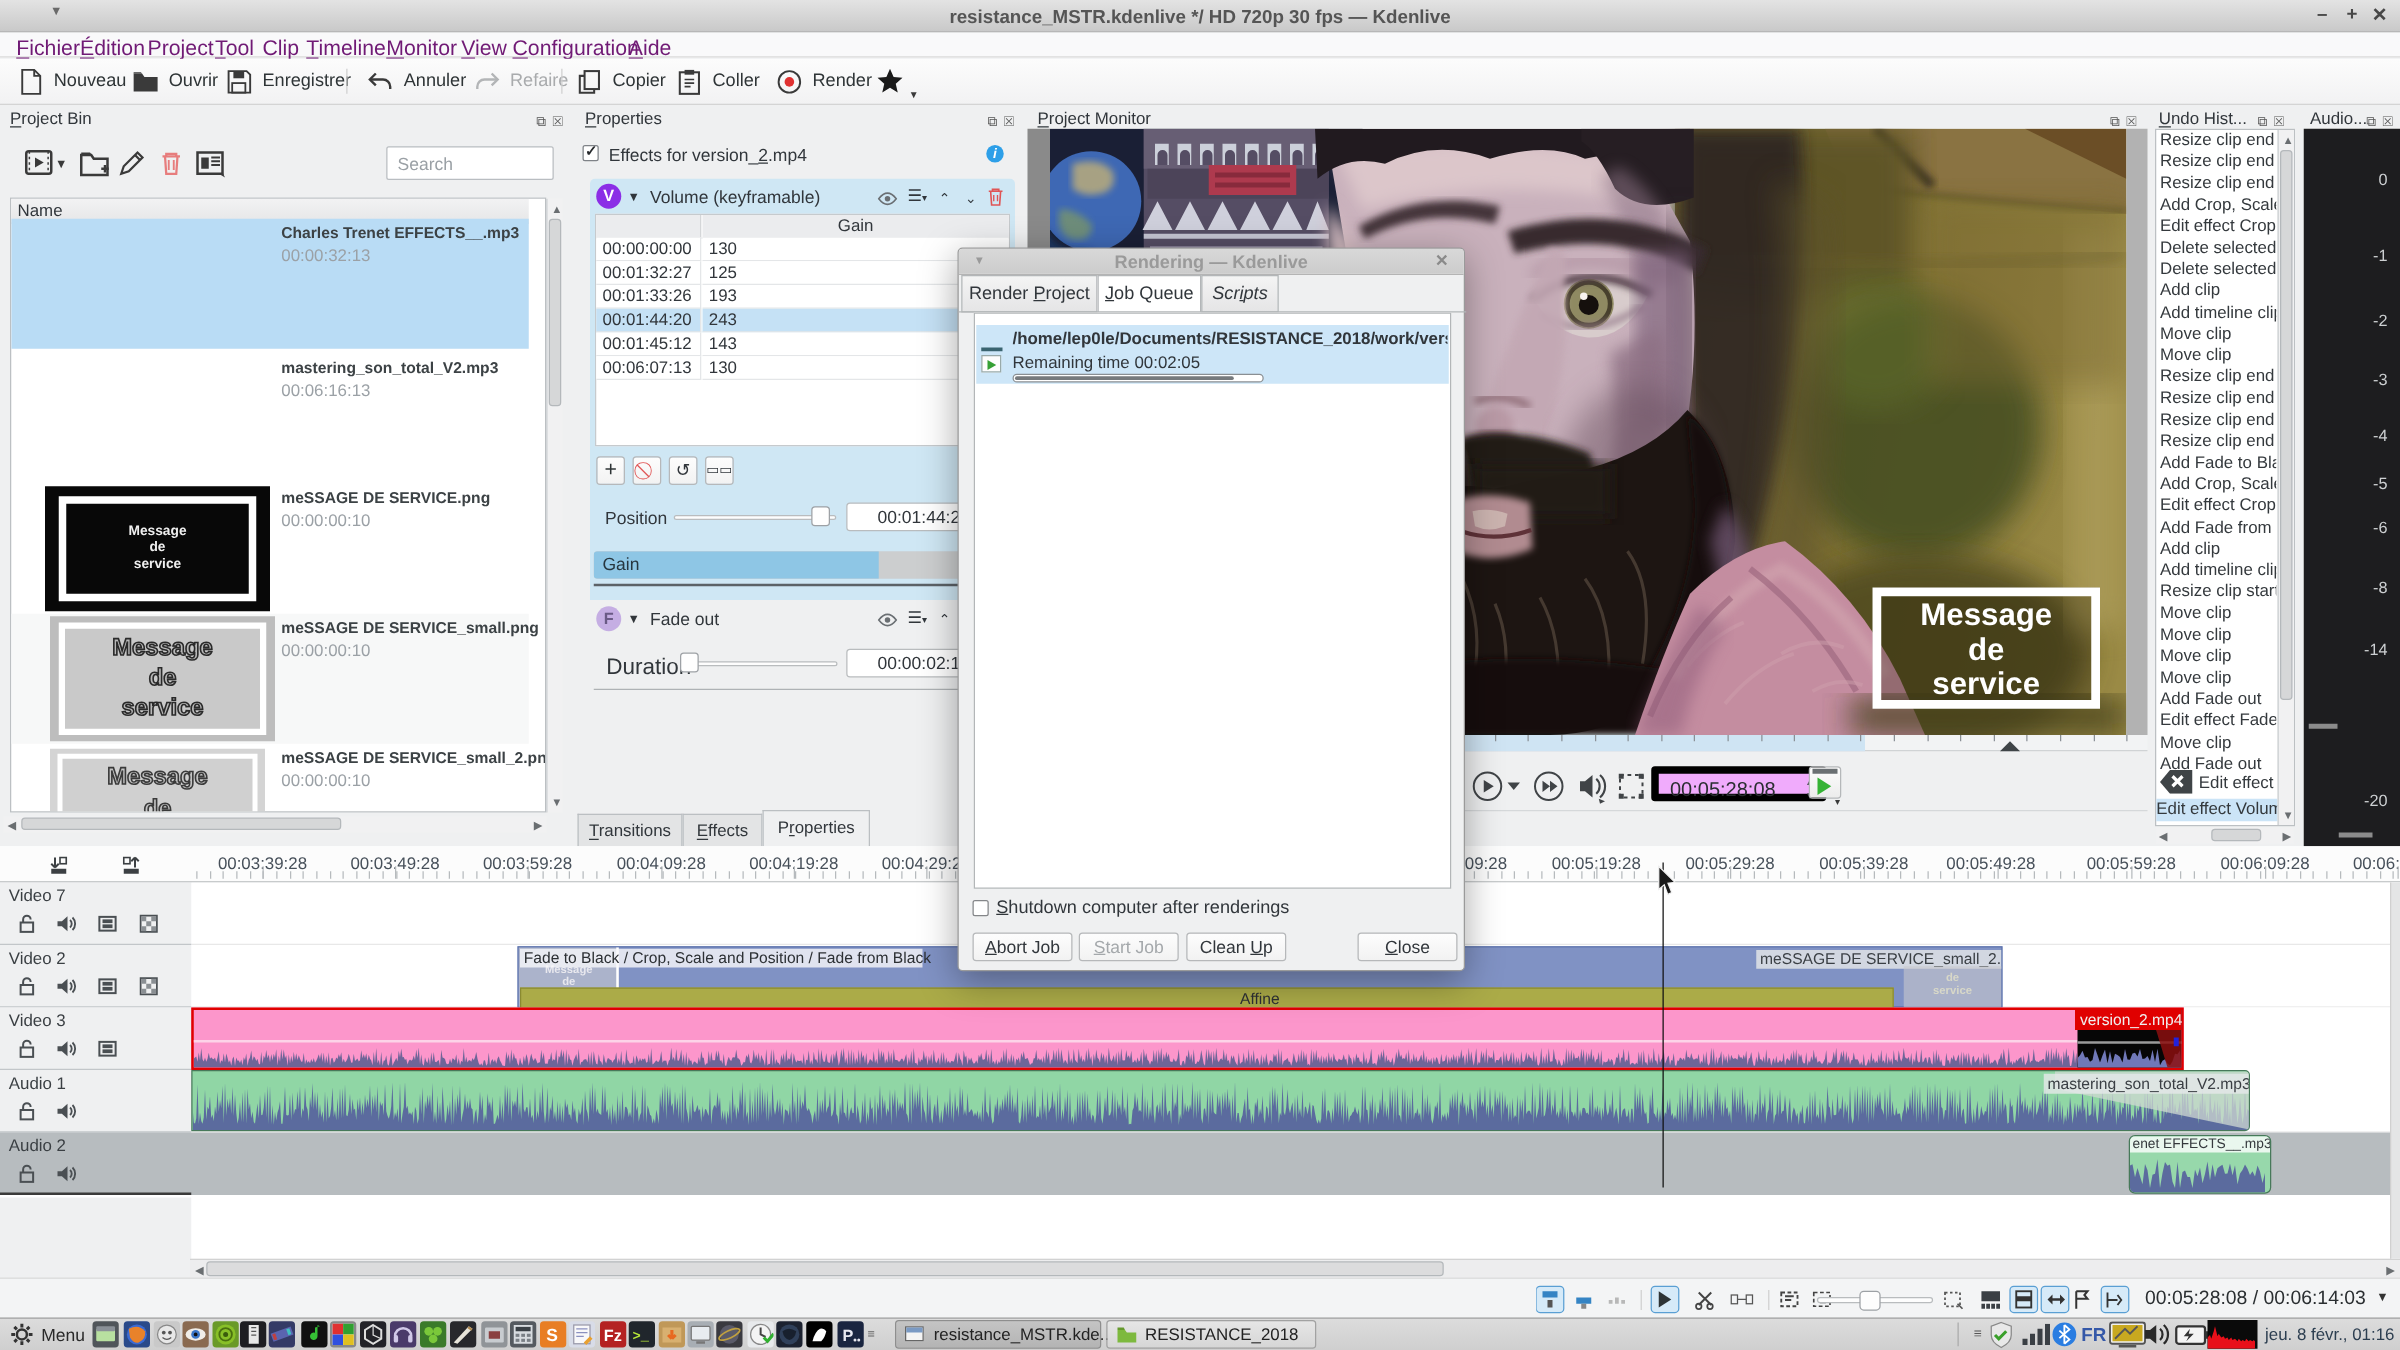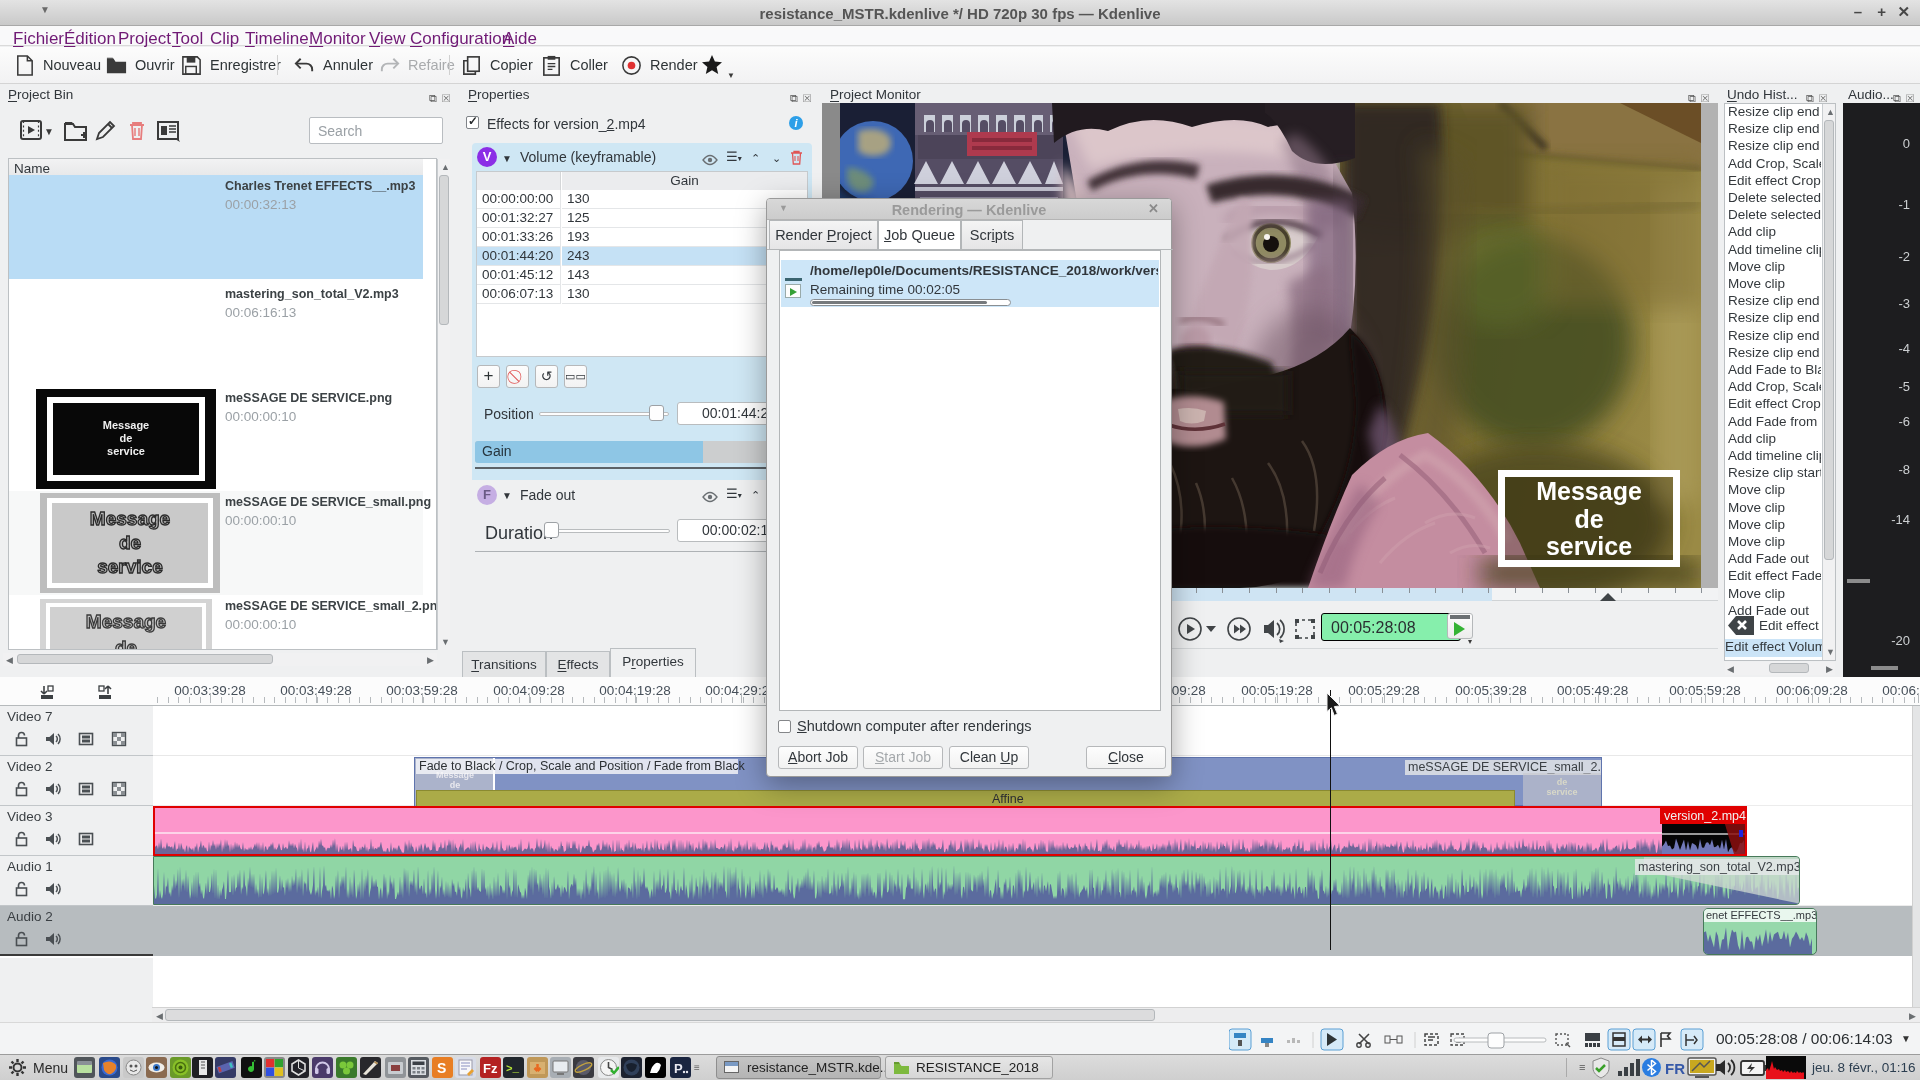--- a/index.html
+++ b/index.html
@@ -490,21 +490,21 @@
       <path d="M103 24l5 2-4 2z" fill="#404447"></path>
   <g stroke="#404447" stroke-width="1.6" fill="none" stroke-dasharray="3 3">
         <rect x="120" y="5" width="18" height="18"></rect>
       </g>
   <rect x="119" y="4" width="4" height="4" fill="#404447"></rect>
       <rect x="135" y="4" width="4" height="4" fill="#404447"></rect>
       <rect x="119" y="20" width="4" height="4" fill="#404447"></rect>
       <rect x="135" y="20" width="4" height="4" fill="#404447"></rect>
  </svg>
 </div>
-<div class="abs" style="left:1321px;top:613px;width:140px;height:28px;background:#86efac;border:1px solid #000000;border-radius:3px;">
+<div class="abs" style="left:1321px;top:613px;width:140px;height:28px;background:#f0abfc;border:6px solid #000000;border-radius:3px;">
  <div class="abs" style="left:9px;top:5px;font-size:16px;color:#2a2e31;">00:05:28:08</div>
  <div class="abs" style="right:3px;top:2px;font-size:8px;color:#494d50;">▲</div>
  <div class="abs" style="right:3px;top:13px;font-size:8px;color:#494d50;">▼</div>
   </div>
 <div class="abs" style="left:1447px;top:613px;width:26px;height:26px;background:linear-gradient(#fdfdfd,#ececec);border:1px solid #b5b8ba;border-radius:3px;">
  <div class="abs" style="left:2px;top:1px;width:20px;height:4px;background:#6b7073;"></div>
  <div class="abs" style="left:6px;top:8px;width:0;height:0;border-top:7px solid transparent;border-bottom:7px solid transparent;border-left:11px solid #35b335;"></div>
   </div>
 <div class="abs" style="left:1468px;top:637px;font-size:8px;color:#3a3a3a;">▾</div>
 <div class="abs" style="left:840px;top:648px;width:878px;height:1px;background:#d5d8da;"></div>
@@ -1218,21 +1218,21 @@
 </div>
 
 <div id="dialog">
  <div id="dlg-title">
   <div class="abs" style="left:0;top:3px;width:100%;text-align:center;font-size:14.5px;font-weight:bold;color:#9a9a9a;">Rendering — Kdenlive</div>
   <div class="abs" style="left:12px;top:4px;font-size:9px;color:#9a9a9a;">▼</div>
   <div class="abs" style="right:12px;top:2px;font-size:13px;font-weight:bold;color:#8a8a8a;">✕</div>
  </div>
  <div class="dtab" style="left:2px;width:109px;">Render <u>P</u>roject</div>
  <div class="dtab active" style="left:111px;width:83px;"><u>J</u>ob Queue</div>
- <div class="dtab" style="left:194px;width:62px;">Scr<u>i</u>pts</div>
+ <div class="dtab" style="left:194px;width:62px;font-style:italic;">Scr<u>i</u>pts</div>
  <div class="abs" style="left:0px;top:50px;width:406px;height:1px;background:#b3b6b8;"></div>
  <div class="abs" style="left:12px;top:51px;width:382px;height:461px;background:#fff;border:1px solid #b3b6b8;">
   <div class="abs" style="left:1px;top:9px;width:378px;height:47px;background:#cde6f8;"></div>
   <div class="abs" style="left:5px;top:27px;width:17px;height:3px;background:#3a6470;"></div>
   <div class="abs" style="left:5px;top:33px;width:16px;height:14px;background:#fdfdfd;border:1px solid #9aa;">
         <div style="position:absolute;left:4px;top:3px;width:0;height:0;border-top:4px solid transparent;border-bottom:4px solid transparent;border-left:7px solid #35a035;"></div>
       </div>
   <div class="abs" style="left:30px;top:12px;width:348px;height:16px;overflow:hidden;font-size:13.5px;font-weight:bold;color:#31363b;white-space:nowrap;">/home/lep0le/Documents/RESISTANCE_2018/work/version_M</div>
   <div class="abs" style="left:30px;top:31px;font-size:13.5px;color:#31363b;">Remaining time 00:02:05</div>
   <div class="abs" style="left:30px;top:48px;width:201px;height:7px;background:#fff;border:1px solid #8a8f93;border-radius:4px;">

